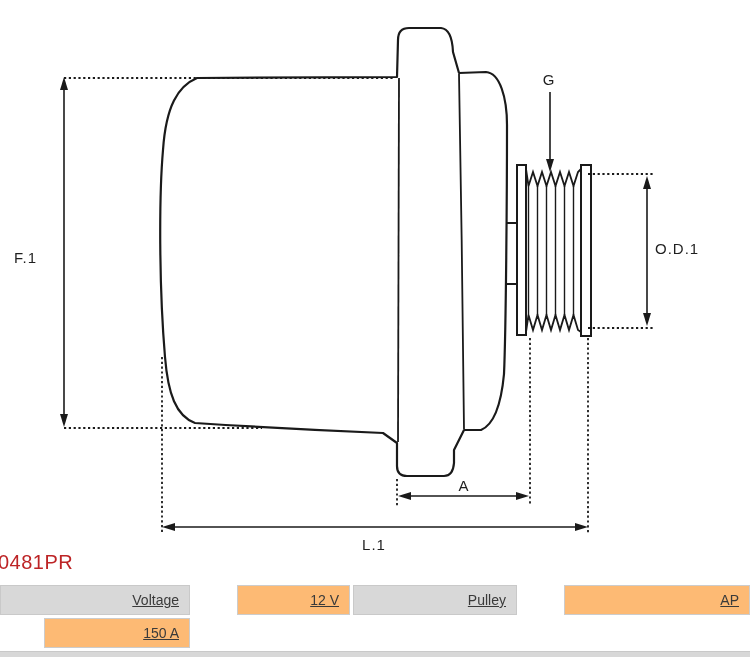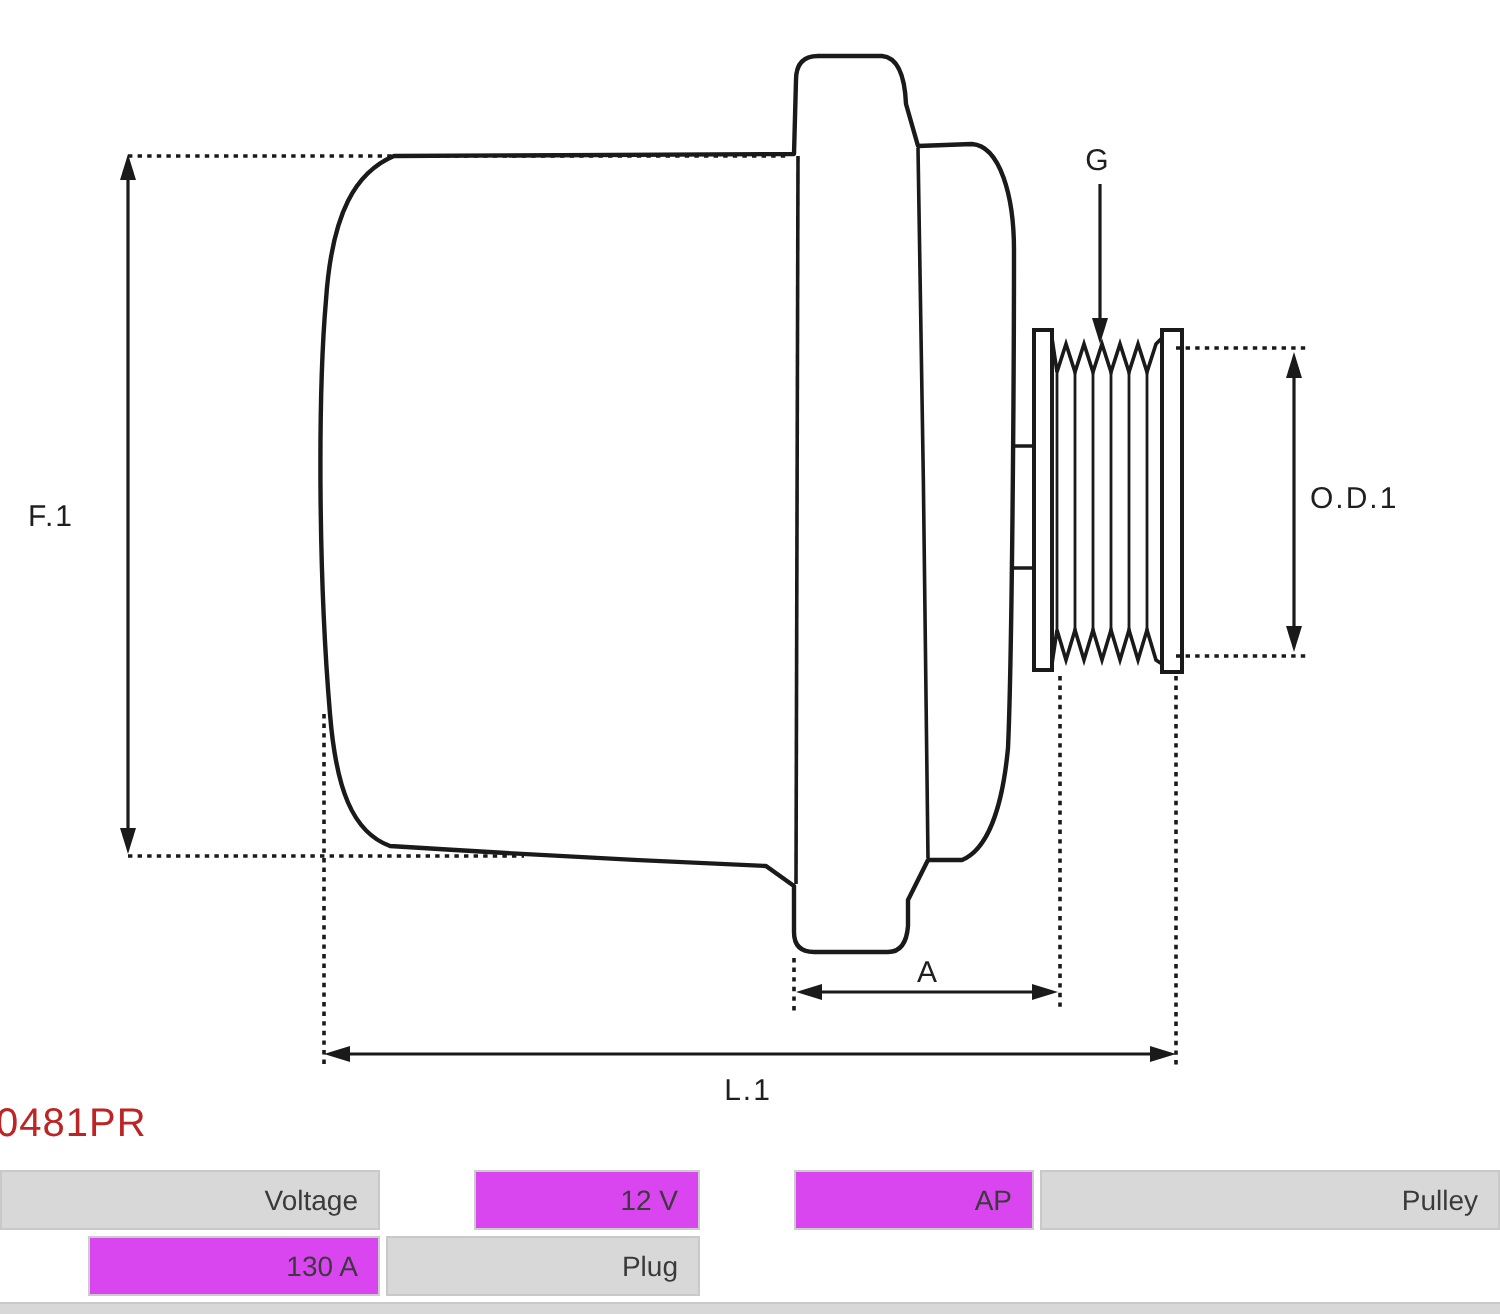--- a/index.html
+++ b/index.html
@@ -16,29 +16,29 @@
     position:absolute;left:-2px;top:551px;
     font-size:20px;letter-spacing:0.5px;
     color:#bd2426;white-space:nowrap;
   }
   #spec-table{
     position:absolute;left:0;top:585px;width:750px;
     display:grid;
     grid-template-columns:190px 157px 164px 230px;
     grid-auto-rows:30px;
     column-gap:3px;row-gap:3px;
-    font-size:14px;color:#3a3a3a;
+    font-size:14px;color:#3a3a3a;text-decoration:underline;
   }
   .cell{
     box-sizing:border-box;
     display:flex;align-items:center;justify-content:flex-end;
     padding-right:10px;overflow:hidden;white-space:nowrap;
   }
   .label-cell{background:#d8d8d8;border:1px solid #c9c9c9;}
-  .value-cell{background:#d946ef;border:1px solid #cccccc;margin-left:44px;}
+  .value-cell{background:#fdba74;border:1px solid #cccccc;margin-left:44px;}
   #next-row-strip{
     position:absolute;left:0;top:651px;width:750px;height:6px;
     background:#d8d8d8;border-top:1px solid #c9c9c9;box-sizing:border-box;
   }
 </style>
 </head>
 <body>
 
 <div id="stage">
 
@@ -121,22 +121,21 @@
       <text class="dim-label" x="374" y="550" text-anchor="middle">L.1</text>
     </g>
   </svg>
 
   <div id="part-number">0481PR</div>
 
   <div id="spec-table">
 
     <div class="cell label-cell">Voltage</div>
     <div class="cell value-cell">12 V</div>
+    <div class="cell label-cell">Pulley</div>
     <div class="cell value-cell">AP</div>
-    <div class="cell label-cell">Pulley</div>
 
-    <div class="cell value-cell">130 A</div>
-    <div class="cell label-cell">Plug</div>
+    <div class="cell value-cell">150 A</div>
   </div>
 
   <div id="next-row-strip"></div>
 
 </div>
 
 </body></html>

